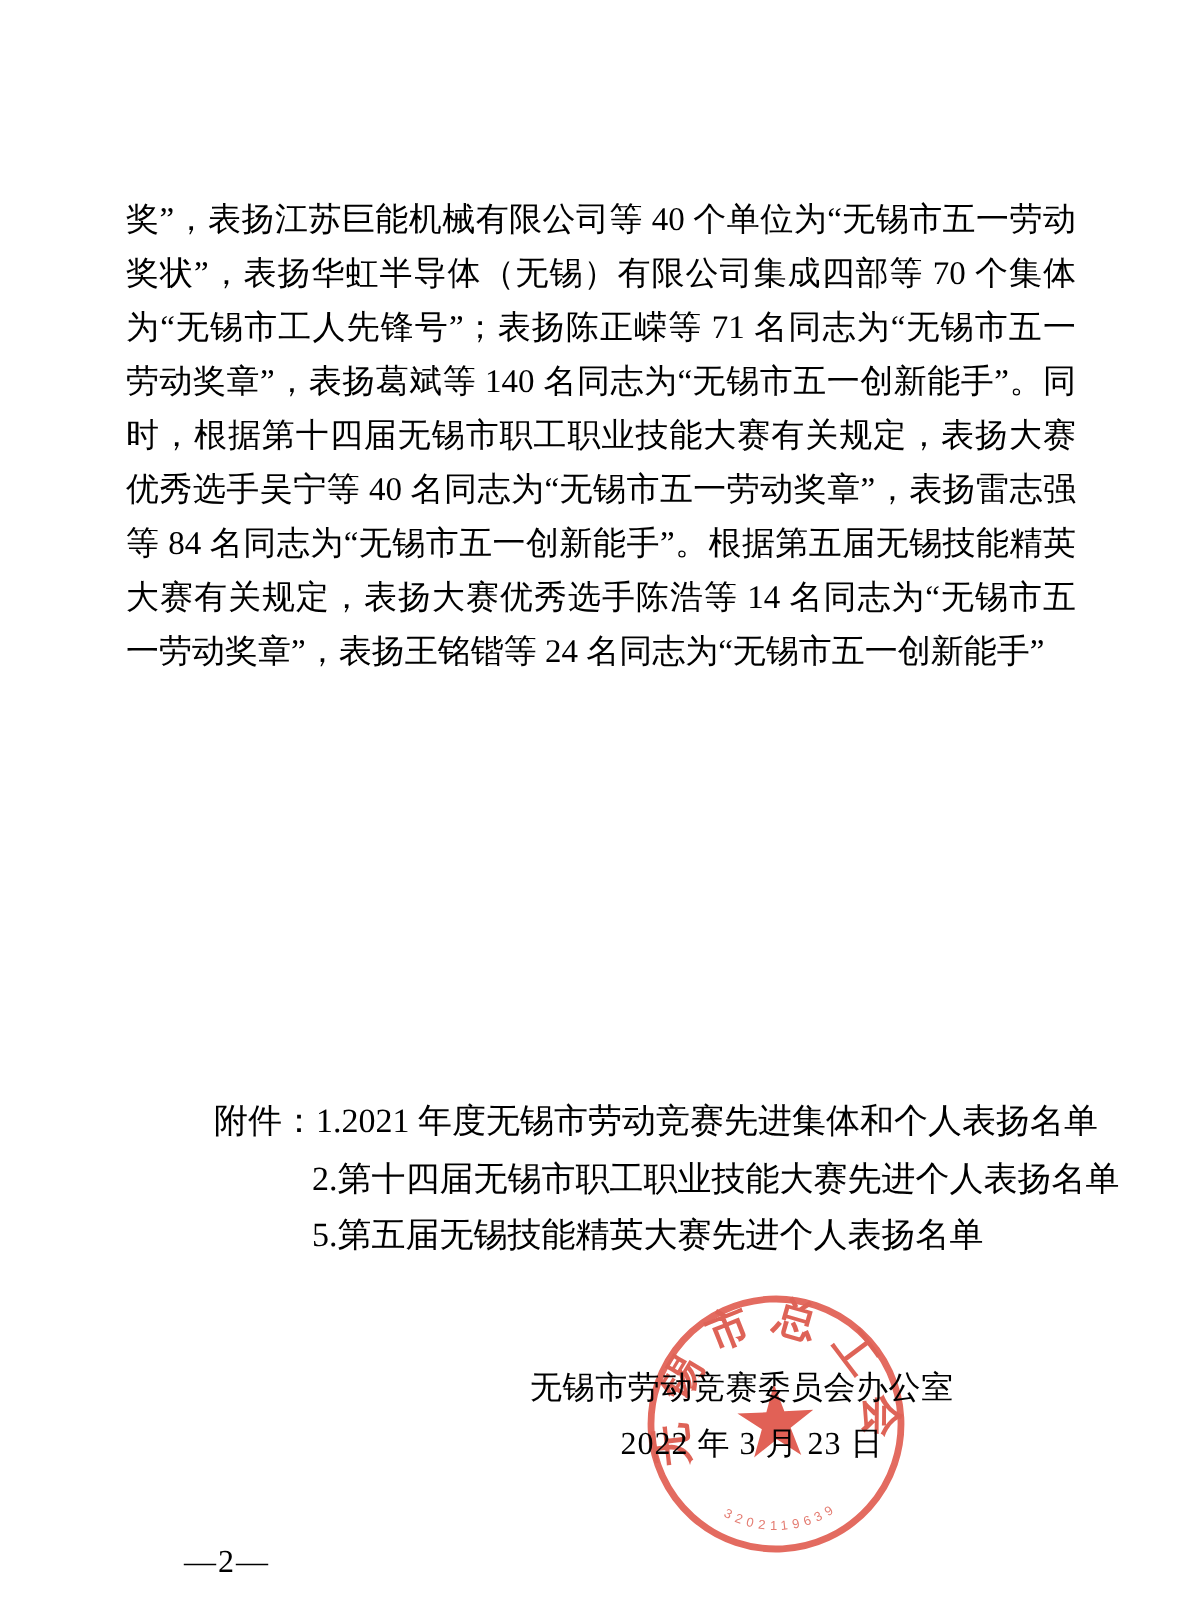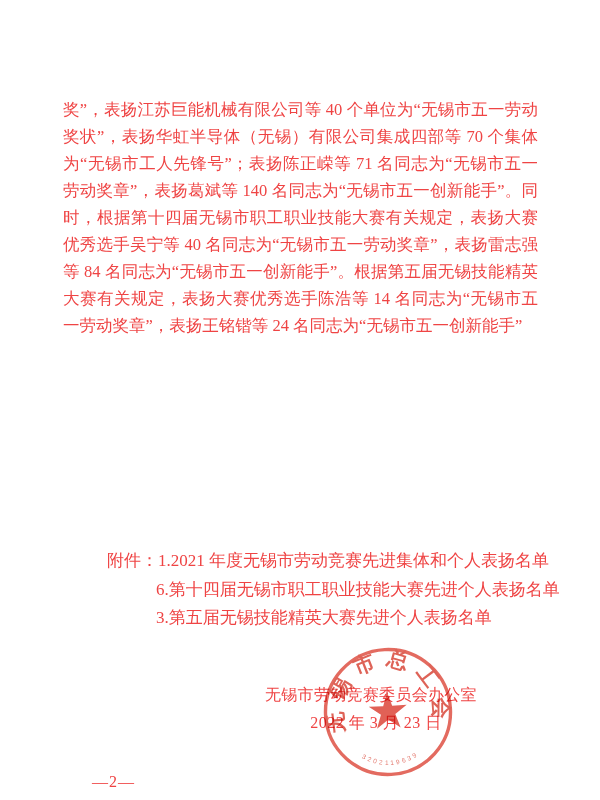--- a/index.html
+++ b/index.html
@@ -1,18 +1,18 @@
 <!DOCTYPE html>
 <html><head>
 <meta charset="utf-8">
 <style>
   html, body { margin:0; padding:0; background:#ffffff; }
   .page {
     position:relative; width:576px; height:800px; background:#ffffff;
-    overflow:hidden; color:#ef4444;
+    overflow:hidden; color:#000000;
     font-family:"Liberation Serif","DejaVu Serif",serif;
     text-decoration:underline;
   }
   .content {
     position:absolute; left:63px; top:96px; width:475px;
     font-size:16.5px; line-height:27px; text-align:justify;
   }
   .content p { margin:0; }
   .para-hope { text-indent:48px; }
 
@@ -46,22 +46,22 @@
 <body>
 
 <div class="page">
 
   <div class="content">
     <p>奖”，表扬江苏巨能机械有限公司等 40 个单位为“无锡市五一劳动奖状”，表扬华虹半导体（无锡）有限公司集成四部等 70 个集体为“无锡市工人先锋号”；表扬陈正嵘等 71 名同志为“无锡市五一劳动奖章”，表扬葛斌等 140 名同志为“无锡市五一创新能手”。同时，根据第十四届无锡市职工职业技能大赛有关规定，表扬大赛优秀选手吴宁等 40 名同志为“无锡市五一劳动奖章”，表扬雷志强等 84 名同志为“无锡市五一创新能手”。根据第五届无锡技能精英大赛有关规定，表扬大赛优秀选手陈浩等 14 名同志为“无锡市五一劳动奖章”，表扬王铭锴等 24 名同志为“无锡市五一创新能手”</p>
   </div>
 
   <div class="attachments">
     <div class="att-line"><span>附件：</span><span>1.2021 年度无锡市劳动竞赛先进集体和个人表扬名单</span></div>
-    <div class="att-line att-indent"><span>6.第十四届无锡市职工职业技能大赛先进个人表扬名单</span></div>
-    <div class="att-line att-indent"><span>3.第五届无锡技能精英大赛先进个人表扬名单</span></div>
+    <div class="att-line att-indent"><span>2.第十四届无锡市职工职业技能大赛先进个人表扬名单</span></div>
+    <div class="att-line att-indent"><span>5.第五届无锡技能精英大赛先进个人表扬名单</span></div>
   </div>
 
   <div class="signature">
     <div class="sig-office">无锡市劳动竞赛委员会办公室</div>
     <div class="sig-date">2022 年 3 月 23 日</div>
   </div>
 
   <div class="seal">
     <svg viewBox="0 0 134 134" width="134" height="134">
       <defs>

